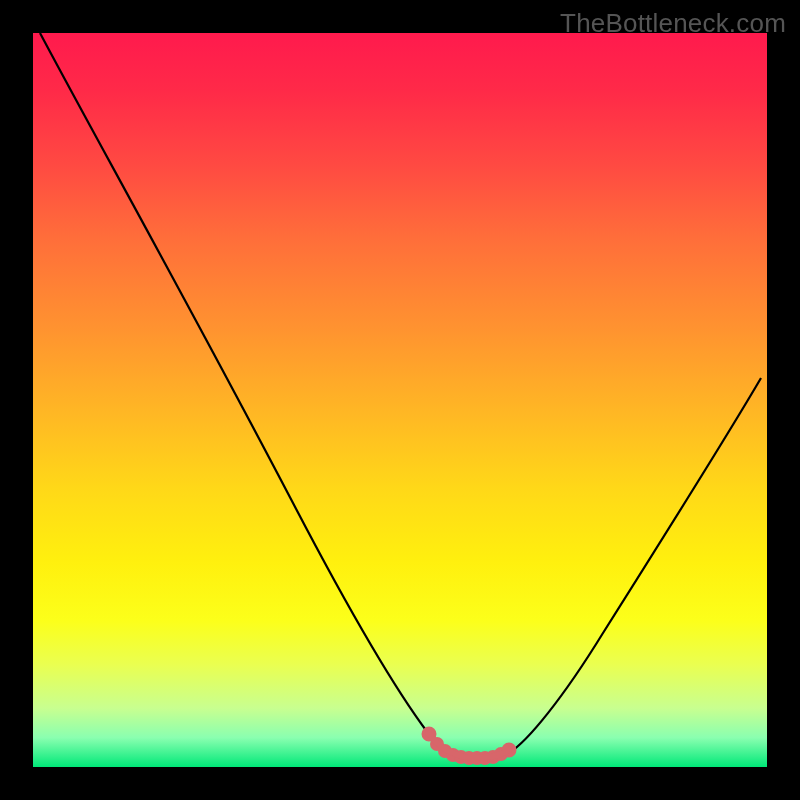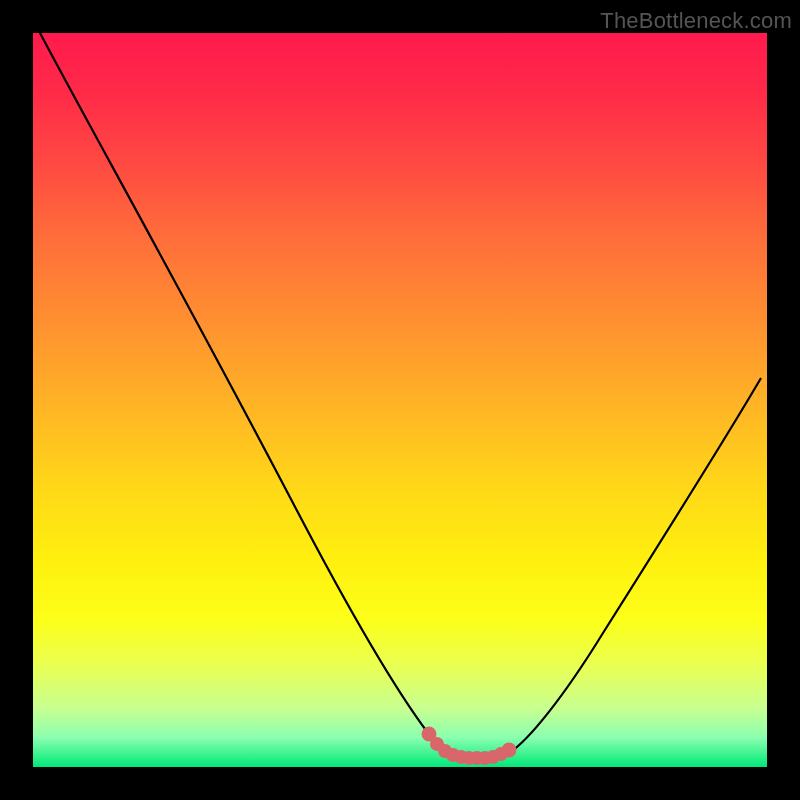--- a/index.html
+++ b/index.html
@@ -7,23 +7,23 @@
     width: 800px;
     height: 800px;
     background: #000;
     position: relative;
     font-family: Arial, sans-serif;
     overflow: hidden;
   }
   .watermark {
     position: absolute;
     top: 8px;
-    right: 8px;
+    right: 14px;
     color: #555;
-    font-size: 22px;
+    font-size: 26px;
     font-weight: 500;
     z-index: 10;
     letter-spacing: 0.2px;
   }
   .plot {
     position: absolute;
     left: 33px;
     top: 33px;
     width: 734px;
     height: 734px;

